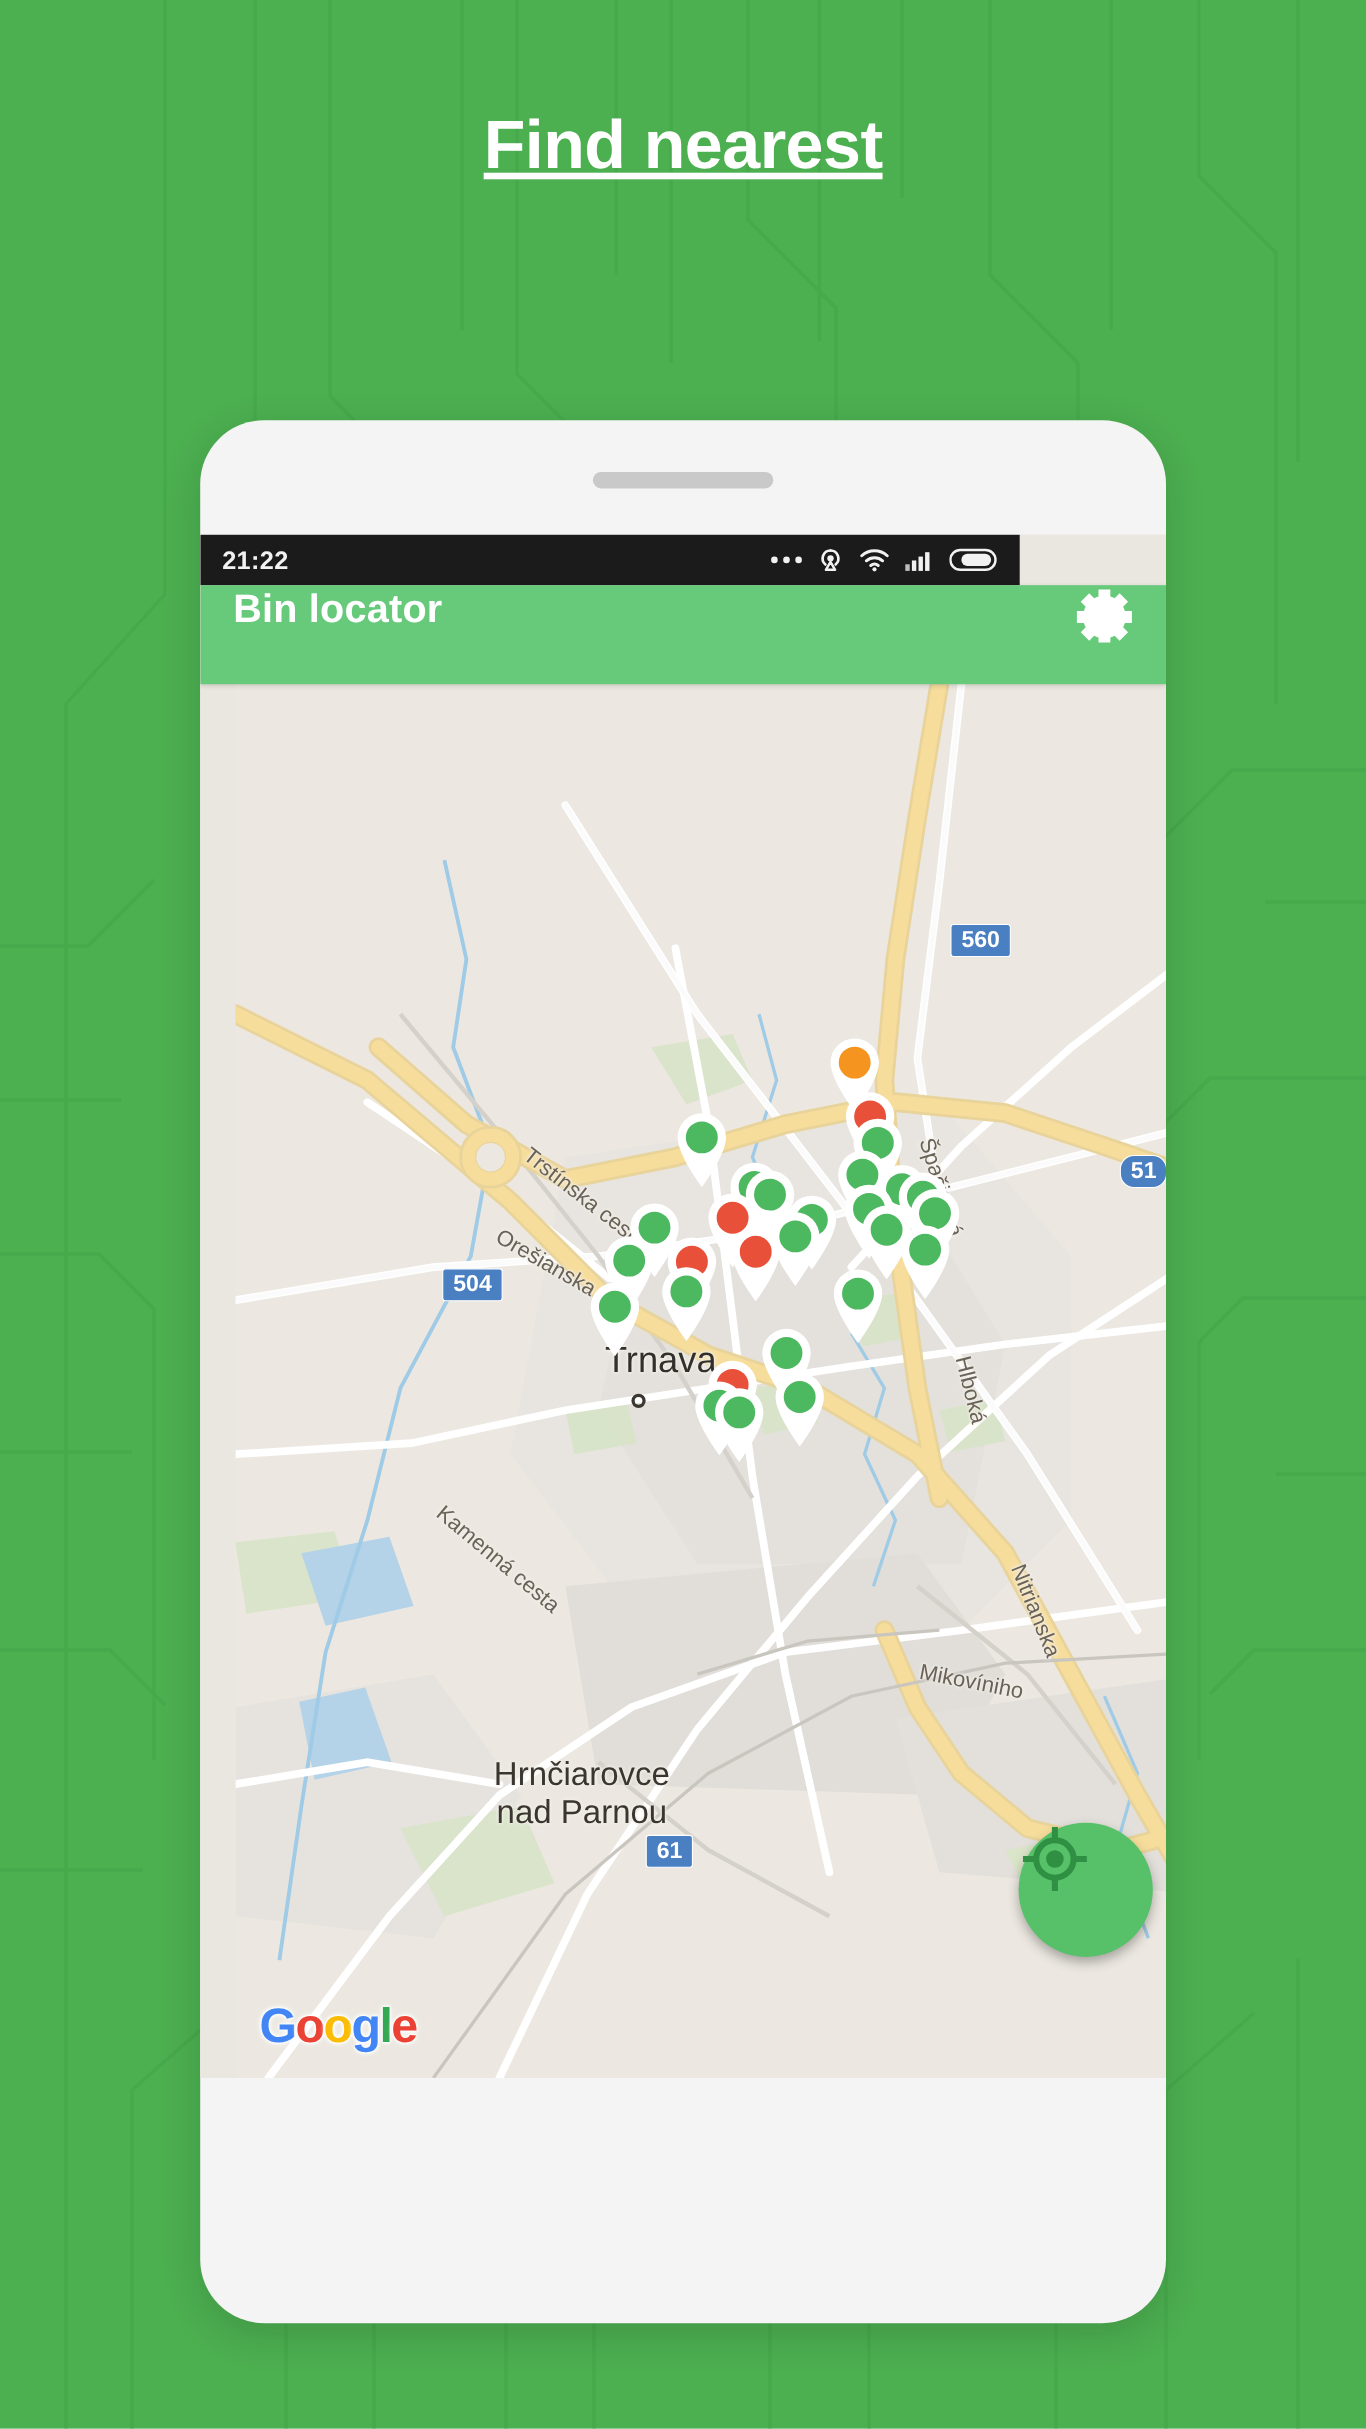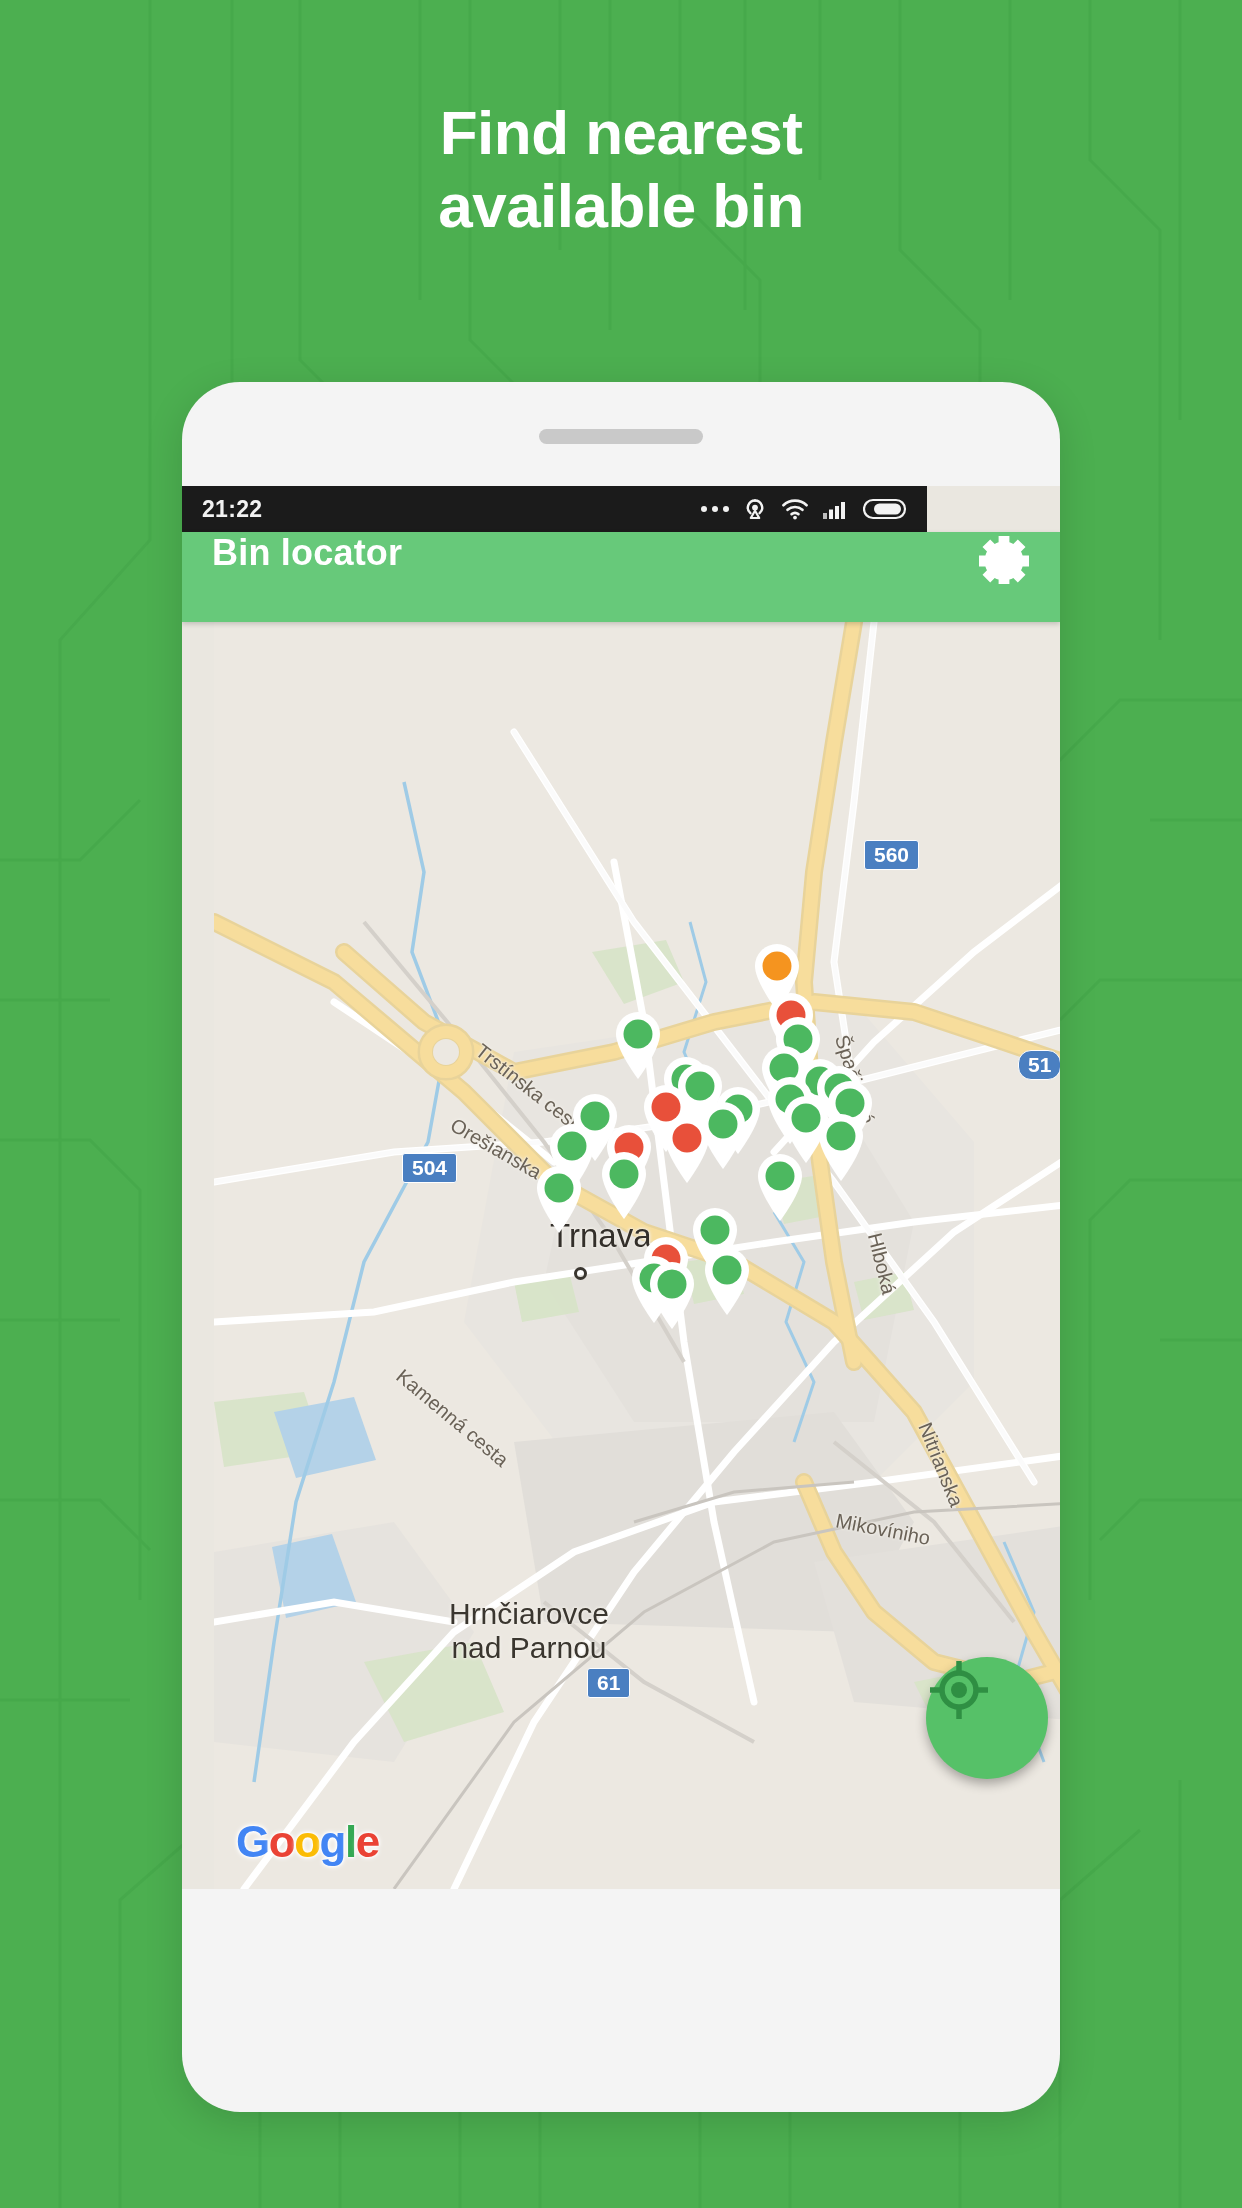--- a/index.html
+++ b/index.html
@@ -24,20 +24,21 @@
   
   .headline {
     position: absolute;
     top: 96px; left: 0; width: 1242px;
     text-align: center;
     color: #ffffff;
     font-size: 62px;
     font-weight: bold;
     line-height: 1.18;
     letter-spacing: -0.5px;
+    text-decoration: underline;
   }
   .headline .l2 { display: block; }
 
   
   .phone {
     position: absolute;
     left: 182px; top: 382px;
     width: 878px; height: 1730px;
     background: #f4f4f4;
     border-radius: 58px;
@@ -201,21 +202,20 @@
       <path d="M700 2208 L700 1760"></path>
       <path d="M790 2208 L790 1880 L870 1810 L870 1700"></path>
       <path d="M960 2208 L960 1820"></path>
       <path d="M1060 2208 L1060 1900 L1140 1830"></path>
       <path d="M1180 2208 L1180 1780"></path>
     </g>
   </svg>
 
   <div class="headline">
     <span>Find nearest</span>
-    <span class="l2">available bin</span>
   </div>
 
   <div class="phone">
     <div class="speaker"></div>
 
     <div class="screen">
 
       <div class="statusbar">
         <span class="clock">21:22</span>
         <span class="sb-right">

